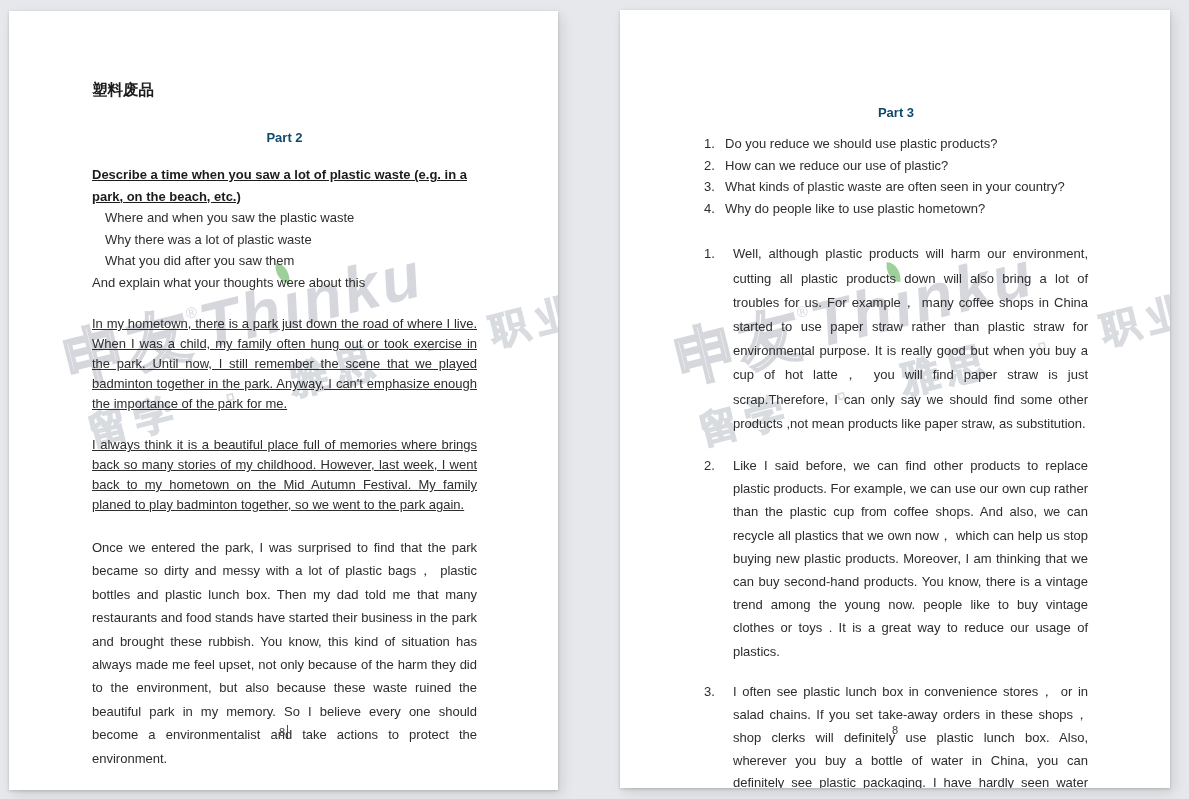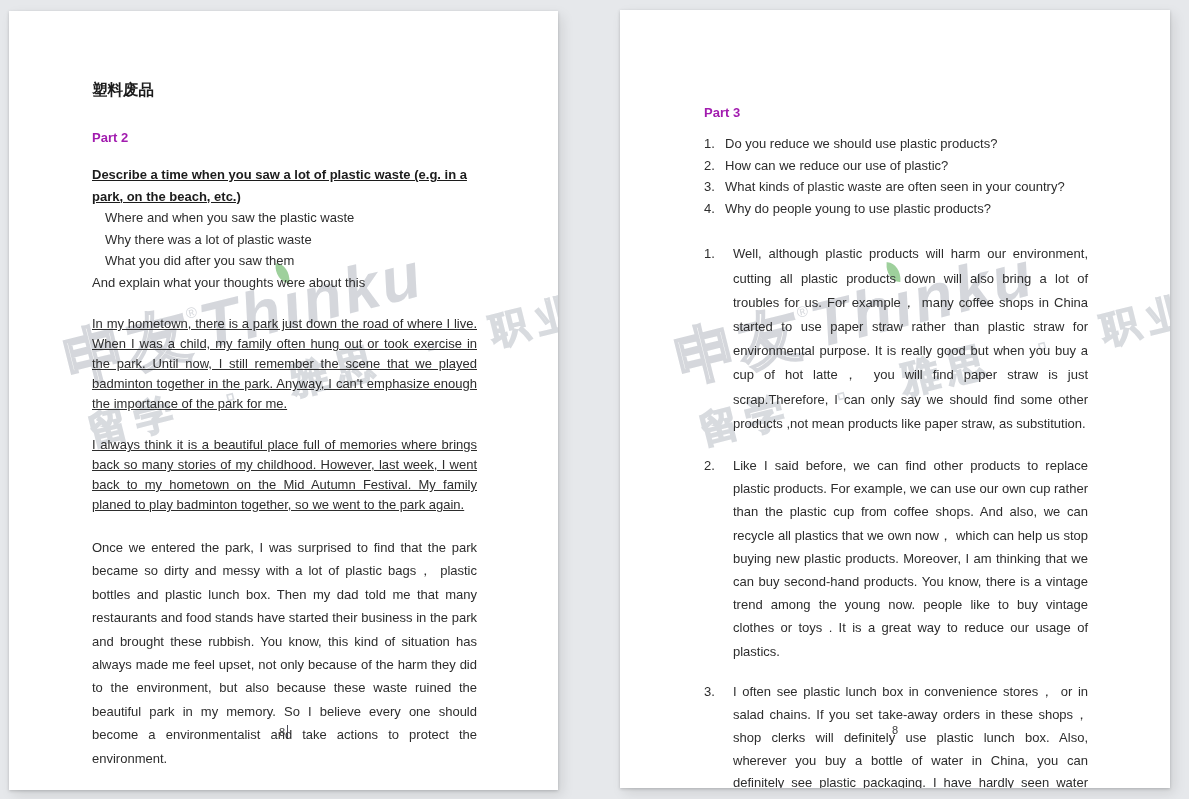--- a/index.html
+++ b/index.html
@@ -25,21 +25,21 @@
     color: #2d2d2d;
     font-size: 13px;
   }
   .page-left  .content { padding: 69px 81px 0 83px; }
   .page-right .content { padding: 92px 82px 0 84px; }
 
   h1.doc-title {
     font-size: 15.5px; font-weight: bold; color: #1c1c1c;
     margin-bottom: 26px;
   }
-  .part-label { font-weight: bold; color: #a21caf; margin-bottom: 10px; line-height: 21px; }
+  .part-label { font-weight: bold; color: #0c4a6e; margin-bottom: 10px; line-height: 21px; text-align: center; }
 
   .cue-prompt {
     font-weight: bold; color: #1c1c1c;
     text-decoration: underline;
     line-height: 21.5px;
     margin-top: 16px;
   }
   .plain-line { line-height: 21.5px; }
   .cue-line   { line-height: 21.5px; padding-left: 13px; }
 
@@ -178,21 +178,21 @@
       <div class="q-row">
         <span class="q-num">2.</span>
         <span class="q-text">How can we reduce our use of plastic?</span>
       </div>
       <div class="q-row">
         <span class="q-num">3.</span>
         <span class="q-text">What kinds of plastic waste are often seen in your country?</span>
       </div>
       <div class="q-row">
         <span class="q-num">4.</span>
-        <span class="q-text">Why do people young to use plastic products?</span>
+        <span class="q-text">Why do people like to use plastic hometown?</span>
       </div>
 
       <div class="a-row first lh-242">
         <span class="a-num">1.</span>
         <span class="a-text">Well, although plastic products will harm our environment, cutting all plastic products down will also bring a lot of troubles for us. For example， many coffee shops in China started to use paper straw rather than plastic straw for environmental purpose. It is really good but when you buy a cup of hot latte， you will find paper straw is just scrap.Therefore, I can only say we should find some other products ,not mean products like paper straw, as substitution.</span>
       </div>
       <div class="a-row lh-232">
         <span class="a-num">2.</span>
         <span class="a-text">Like I said before, we can find other products to replace plastic products. For example, we can use our own cup rather than the plastic cup from coffee shops. And also, we can recycle all plastics that we own now， which can help us stop buying new plastic products. Moreover, I am thinking that we can buy second-hand products. You know, there is a vintage trend among the young now. people like to buy vintage clothes or toys . It is a great way to reduce our usage of plastics.</span>
       </div>

